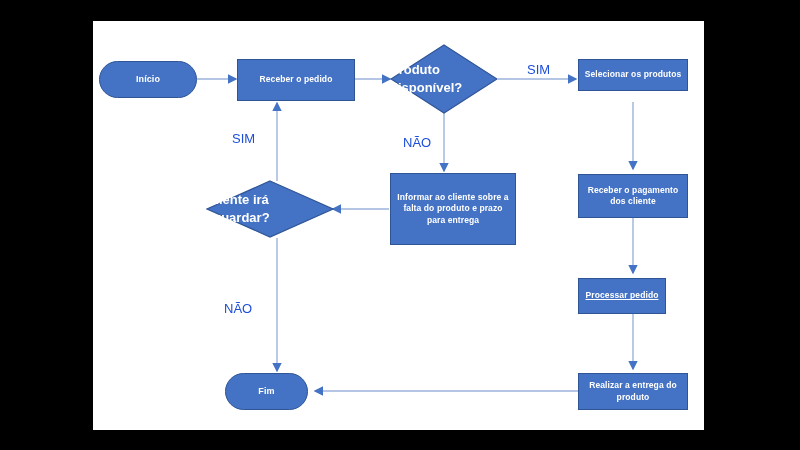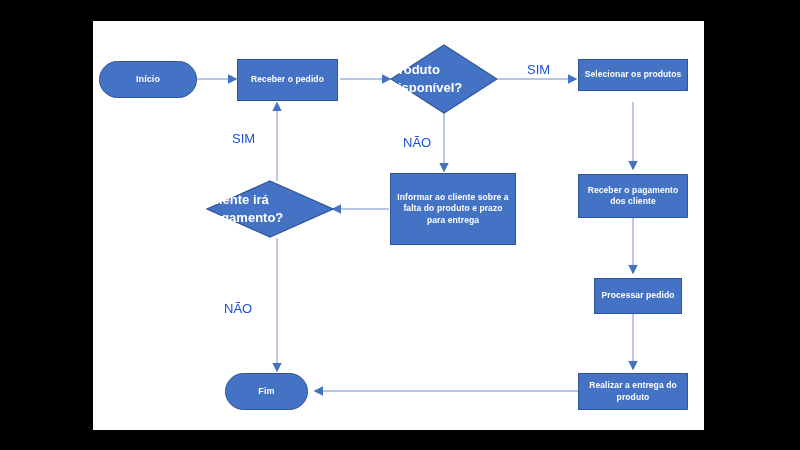--- a/index.html
+++ b/index.html
@@ -128,56 +128,56 @@
       <line x1="184" y1="160" x2="184" y2="82" stroke="#9db3dc" stroke-width="1.4" marker-end="url(#arrow)"></line>
 
        Fim --&gt;
       <line x1="184" y1="217" x2="184" y2="350" stroke="#9db3dc" stroke-width="1.4" marker-end="url(#arrow)"></line>
     </svg>
 
     <div class="node terminator" style="left:6px; top:40px; width:98px; height:37px;">
       <span>Início</span>
     </div>
 
-    <div class="node" style="left:144px; top:38px; width:101px; height:42px;">
+    <div class="node" style="left:144px; top:38px; width:118px; height:42px;">
       <span>Receber o pedido</span>
     </div>
 
     <div class="diamond-wrap" style="left:297px; top:23px; width:108px; height:70px;">
       <svg class="diamond-shape" viewBox="0 0 108 70" preserveAspectRatio="none">
         <polygon points="54,1 107,35 54,69 1,35" fill="#4472c4" stroke="#2f5597" stroke-width="1.2"></polygon>
       </svg>
       <div class="diamond-label">Produto disponível?</div>
     </div>
 
     <div class="node" style="left:485px; top:38px; width:110px; height:32px;">
       <span>Selecionar os produtos</span>
     </div>
 
     <div class="node" style="left:485px; top:153px; width:110px; height:44px;">
       <span>Receber o pagamento dos cliente</span>
     </div>
 
-    <div class="node" style="left:501px; top:257px; width:88px; height:36px;">
+    <div class="node" style="left:485px; top:257px; width:88px; height:36px;text-decoration:underline;">
       <span>Processar pedido</span>
     </div>
 
     <div class="node" style="left:485px; top:352px; width:110px; height:37px;">
       <span>Realizar a entrega do produto</span>
     </div>
 
     <div class="node" style="left:297px; top:152px; width:126px; height:72px;">
       <span>Informar ao cliente sobre a falta do produto e prazo para entrega</span>
     </div>
 
     <div class="diamond-wrap" style="left:113px; top:159px; width:128px; height:58px;">
       <svg class="diamond-shape" viewBox="0 0 128 58" preserveAspectRatio="none">
         <polygon points="64,1 127,29 64,57 1,29" fill="#4472c4" stroke="#2f5597" stroke-width="1.2"></polygon>
       </svg>
-      <div class="diamond-label">Cliente irá pagamento?</div>
+      <div class="diamond-label">Cliente irá aguardar?</div>
     </div>
 
     <div class="node terminator" style="left:132px; top:352px; width:83px; height:37px;">
       <span>Fim</span>
     </div>
 
     <div class="edge-label" style="left:434px; top:41px;">SIM</div>
 
     <div class="edge-label" style="left:310px; top:114px;">NÃO</div>
 

